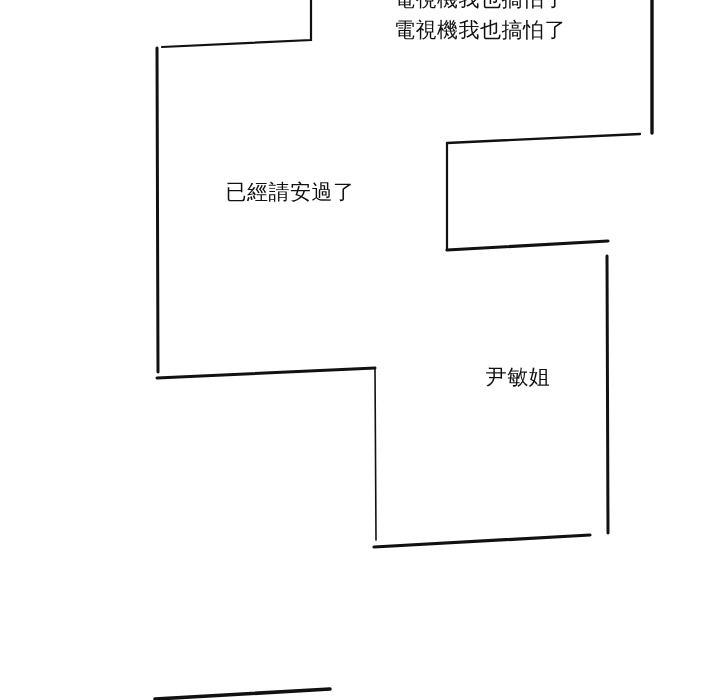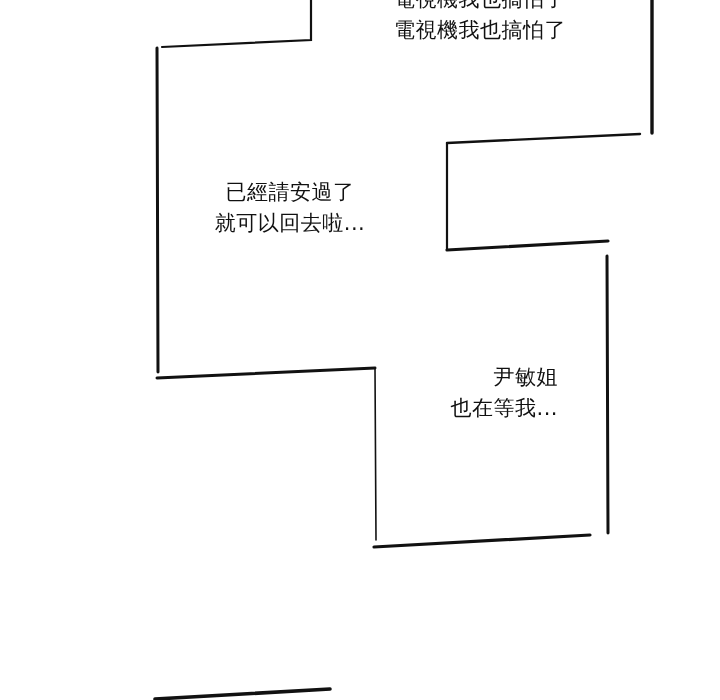--- a/index.html
+++ b/index.html
@@ -36,24 +36,23 @@
       left: 360px;
       top: -16px;
       width: 240px;
     }
     #bubble-mid {
       left: 185px;
       top: 177px;
       width: 210px;
     }
     #bubble-bottom {
-      left: 388px;
+      left: 433px;
       top: 362px;
       width: 170px;
-      text-align: right;
     }
   </style>
 </head>
 <body>
 
 <svg class="panels" viewBox="0 0 720 700" xmlns="http://www.w3.org/2000/svg">
 
   <path d="M311 0 L311 40 L162 47" fill="none" stroke="#111" stroke-width="2.2" stroke-linecap="round"></path>
 
   <path d="M157 48 L158 372" fill="none" stroke="#111" stroke-width="3" stroke-linecap="round"></path>
@@ -74,19 +73,17 @@
   <path d="M155 699 L330 689" fill="none" stroke="#111" stroke-width="3.6" stroke-linecap="round"></path>
 </svg>
 
 <div class="bubble" id="bubble-top">
   <span class="line">電視機我也搞怕了</span>
   <span class="line">電視機我也搞怕了</span>
 </div>
 
 <div class="bubble" id="bubble-mid">
   <span class="line">已經請安過了</span>
-  <span class="line">就可以回去啦...</span>
 </div>
 
 <div class="bubble" id="bubble-bottom">
   <span class="line">尹敏姐</span>
-  <span class="line">也在等我...</span>
 </div>
 
 </body></html>

